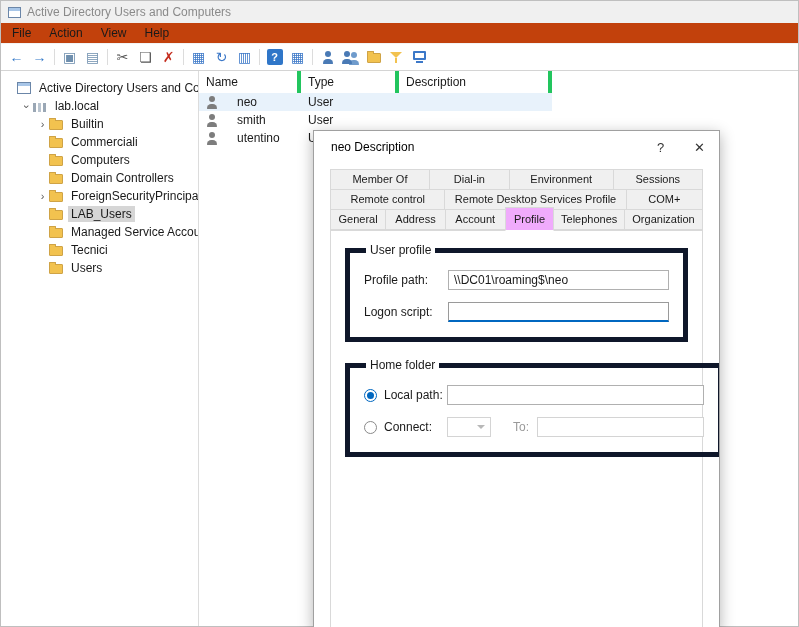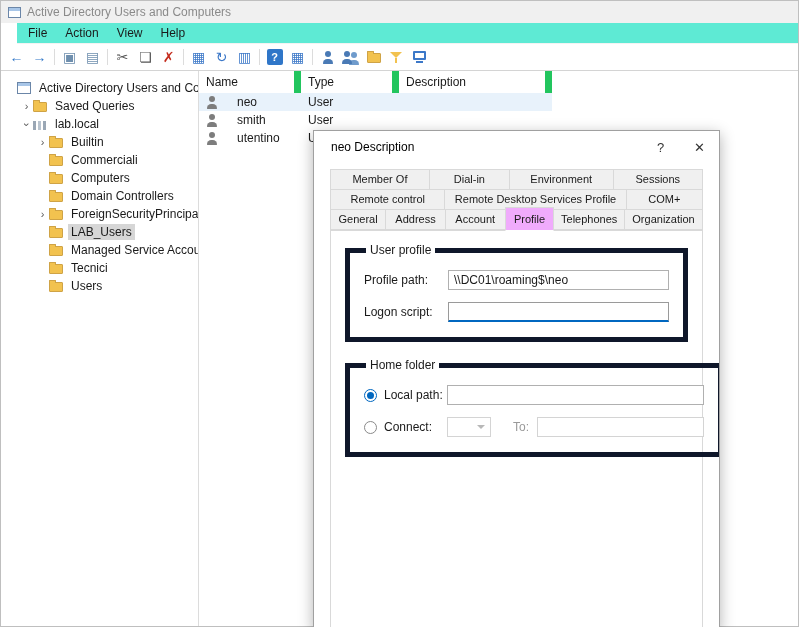--- a/index.html
+++ b/index.html
@@ -10,21 +10,21 @@
     background:#fff;
   }
 
   .window { position:absolute; inset:0; border:1px solid #bfbfbf; display:flex; flex-direction:column; background:#fff; }
 
   
   .titlebar { height:22px; background:#f0f0f0; display:flex; align-items:center; padding:0 7px; gap:6px; flex:none; }
   .title-text { color:#8a8a8a; font-size:12px; white-space:nowrap; }
 
   
-  .menubar { height:21px; display:flex; align-items:center; padding-left:2px; background:#5eead4; border-bottom:1px solid #f3f3f3; flex:none;margin-left:16px; }
+  .menubar { height:21px; display:flex; align-items:center; padding-left:2px; background:#c2410c; border-bottom:1px solid #f3f3f3; flex:none; }
   .menu-item { padding:0 9px; line-height:21px; color:#1a1a1a; }
 
   
   .toolbar { height:27px; display:flex; align-items:center; padding:0 4px; background:#fff; border-bottom:1px solid #d4d4d4; flex:none; }
   .tbtn { width:23px; height:22px; display:flex; align-items:center; justify-content:center; font-size:14px; line-height:1; }
   .tsep { width:1px; height:16px; background:#dcdcdc; margin:0 3px; flex:none; }
   .c-blue  { color:#2f76c8; }
   .c-steel { color:#6f8fae; }
   .c-dark  { color:#555; }
   .c-red   { color:var(--delete-red,#c42b1c); font-weight:bold; }
@@ -41,21 +41,21 @@
   .expander.collapsed::before { content:"›"; }
   .expander.expanded::before  { content:"›"; }
   .expander.expanded { transform:rotate(90deg); }
   .tree-icon { margin-right:5px; }
   .tree-label { padding:1px 3px; }
   .tree-label.selected { background:var(--selection-gray,#d6d6d6); }
 
   
   .list-pane { flex:1; overflow:hidden; }
   .list-header { display:flex; height:22px; }
-  .hcell { border-right:7px solid #22c55e; padding:0 7px; line-height:22px; }
+  .hcell { border-right:4px solid #22c55e; padding:0 7px; line-height:22px; }
   .c-name { width:102px; } .c-type { width:98px; } .c-desc { width:153px; }
   .list-row { display:flex; height:18px; align-items:center; width:353px; }
   .list-row.selected { background:var(--row-highlight,#e8f2fb); }
   .lcell { padding:0 7px; display:flex; align-items:center; gap:19px; overflow:hidden; white-space:nowrap; }
 
   
   .folder-icon { width:14px; height:10px; background:var(--folder-yellow,#f7ce68); border:1px solid #cfa346; border-radius:1px; position:relative; margin-top:2px; flex:none; }
   .folder-icon::before { content:""; position:absolute; top:-3px; left:-1px; width:5px; height:2px; background:var(--folder-yellow,#f7ce68); border:1px solid #cfa346; border-bottom:none; border-radius:1px 1px 0 0; }
   .domain-icon { width:14px; height:11px; position:relative; flex:none; }
   .domain-icon::before { content:""; position:absolute; bottom:0; left:0; width:3px; height:9px; background:#9aa7b5; box-shadow:5px 0 0 #b9c4cf, 10px 0 0 #9aa7b5; }
@@ -165,25 +165,20 @@
 
   <div class="main">
 
     <div class="tree-pane">
       <div class="tree-row lvl0">
         <span class="expander"></span>
         <span class="tree-icon console-icon"></span>
         <span class="tree-label">Active Directory Users and Com</span>
       </div>
       <div class="tree-row lvl1">
-        <span class="expander collapsed"></span>
-        <span class="tree-icon folder-icon"></span>
-        <span class="tree-label">Saved Queries</span>
-      </div>
-      <div class="tree-row lvl1">
         <span class="expander expanded"></span>
         <span class="tree-icon domain-icon"></span>
         <span class="tree-label">lab.local</span>
       </div>
       <div class="tree-row lvl2">
         <span class="expander collapsed"></span>
         <span class="tree-icon folder-icon"></span>
         <span class="tree-label">Builtin</span>
       </div>
       <div class="tree-row lvl2">

